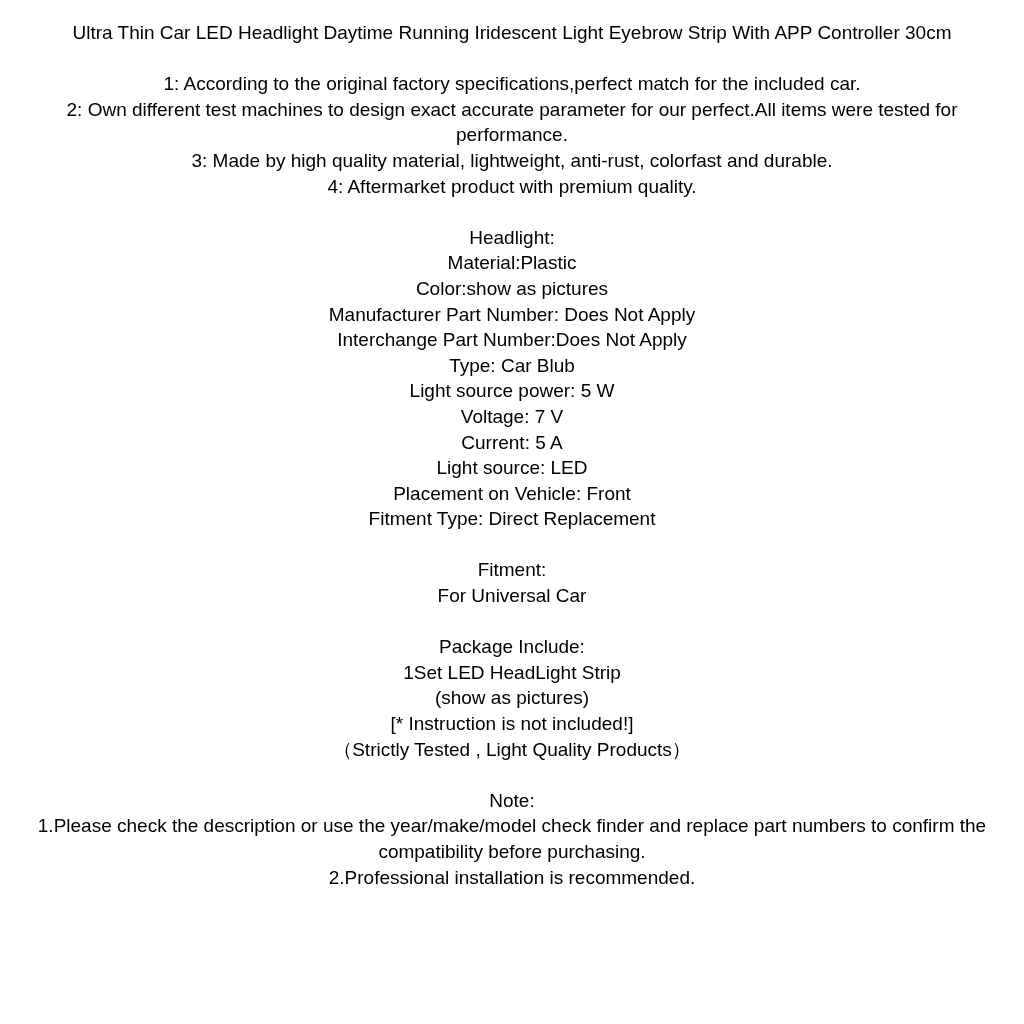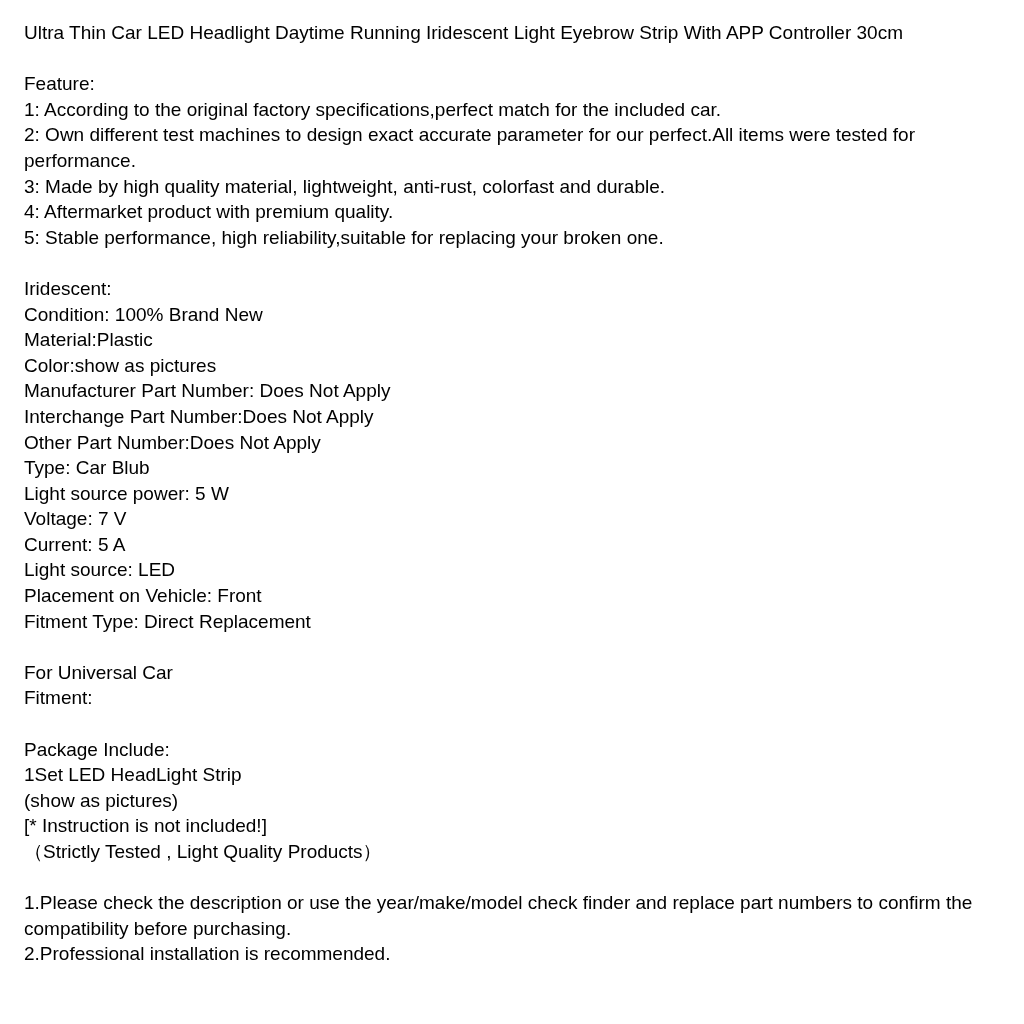--- a/index.html
+++ b/index.html
@@ -12,20 +12,21 @@
     height: 1024px;
     overflow: hidden;
     font-family: "Liberation Sans", sans-serif;
     font-size: 19px;
     line-height: 25.6px;
     color: #000000;
     -webkit-font-smoothing: antialiased;
   }
   .doc {
     padding: 20px 24px 0 24px;
+    text-align: center;
   }
   .section {
     margin: 0;
   }
   .section + .section {
     margin-top: 25.6px; 
   }
   .line {
     white-space: pre;
     min-height: 25.6px;
@@ -34,58 +35,55 @@
 </head>
 <body>
 
 <div class="doc">
 
   <div class="section">
     <div class="line">Ultra Thin Car LED Headlight Daytime Running Iridescent Light Eyebrow Strip With APP Controller 30cm</div>
   </div>
 
   <div class="section">
-    <div class="line">Feature:</div>
     <div class="line">1: According to the original factory specifications,perfect match for the included car.</div>
     <div class="line">2: Own different test machines to design exact accurate parameter for our perfect.All items were tested for</div>
     <div class="line">performance.</div>
     <div class="line">3: Made by high quality material, lightweight, anti-rust, colorfast and durable.</div>
     <div class="line">4: Aftermarket product with premium quality.</div>
-    <div class="line">5: Stable performance, high reliability,suitable for replacing your broken one.</div>
   </div>
 
   <div class="section">
-    <div class="line">Iridescent:</div>
-    <div class="line">Condition: 100% Brand New</div>
+    <div class="line">Headlight:</div>
     <div class="line">Material:Plastic</div>
     <div class="line">Color:show as pictures</div>
     <div class="line">Manufacturer Part Number: Does Not Apply</div>
     <div class="line">Interchange Part Number:Does Not Apply</div>
-    <div class="line">Other Part Number:Does Not Apply</div>
     <div class="line">Type: Car Blub</div>
     <div class="line">Light source power: 5 W</div>
     <div class="line">Voltage: 7 V</div>
     <div class="line">Current: 5 A</div>
     <div class="line">Light source: LED</div>
     <div class="line">Placement on Vehicle: Front</div>
     <div class="line">Fitment Type: Direct Replacement</div>
   </div>
 
   <div class="section">
+    <div class="line">Fitment:</div>
     <div class="line">For Universal Car</div>
-    <div class="line">Fitment:</div>
   </div>
 
   <div class="section">
     <div class="line">Package Include:</div>
     <div class="line">1Set LED HeadLight Strip</div>
     <div class="line">(show as pictures)</div>
     <div class="line">[* Instruction is not included!]</div>
     <div class="line">（Strictly Tested , Light Quality Products）</div>
   </div>
 
   <div class="section">
+    <div class="line">Note:</div>
     <div class="line">1.Please check the description or use the year/make/model check finder and replace part numbers to confirm the</div>
     <div class="line">compatibility before purchasing.</div>
     <div class="line">2.Professional installation is recommended.</div>
   </div>
 
 </div>
 
 </body></html>

